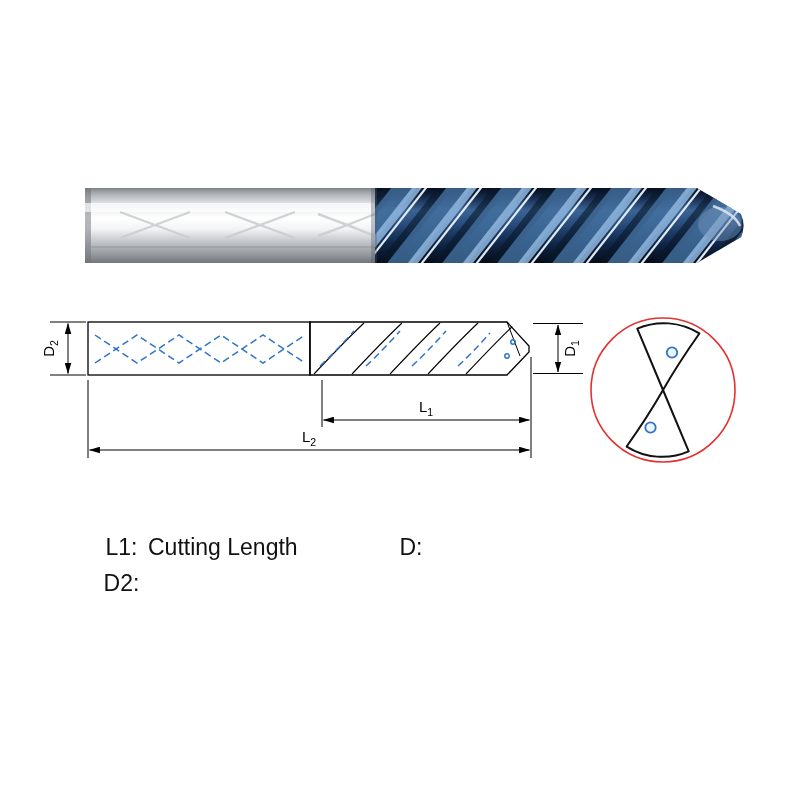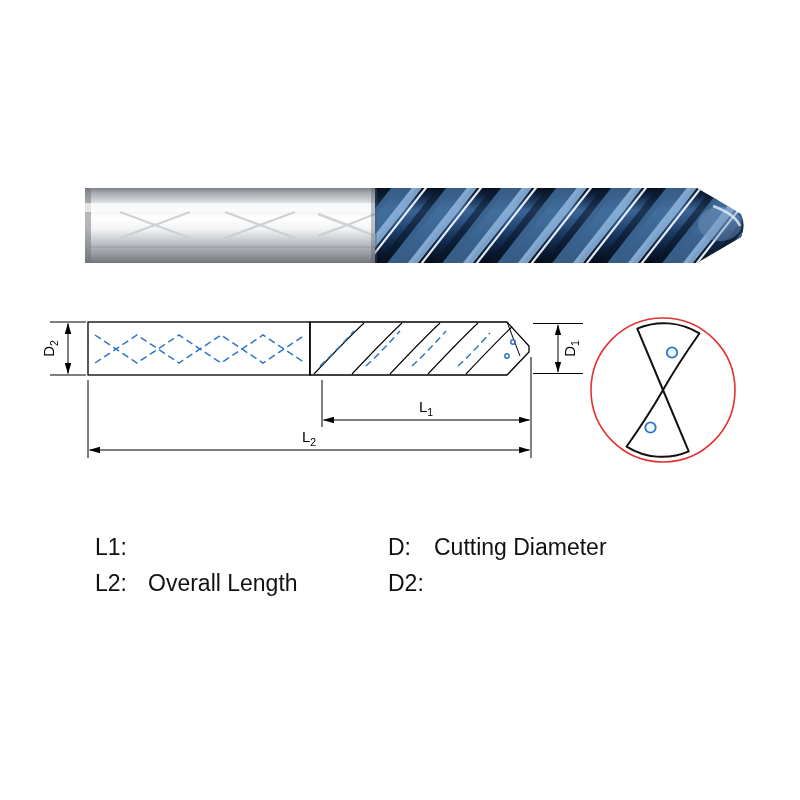--- a/index.html
+++ b/index.html
@@ -5,21 +5,21 @@
   html,body{margin:0;padding:0;background:#fff;}
   .canvas{position:relative;width:800px;height:800px;background:#fff;overflow:hidden;
           font-family:"Liberation Sans",sans-serif;}
   .scene{position:absolute;left:0;top:0;}
   .dimlabel{font-family:"Liberation Sans",sans-serif;font-size:15px;fill:#000;}
   .dimlabel .sub{font-size:10.5px;}
   .legend{position:absolute;left:95px;top:534px;display:grid;
           grid-template-columns:293px auto;row-gap:9px;
           font-size:23px;color:#111;}
   .legend-item{display:flex;white-space:nowrap;}
-  .legend-label{min-width:53px;}
+  .legend-label{min-width:53px;text-align:center;}
   .legend-item:nth-child(even) .legend-label{min-width:46px;}
 </style>
 </head>
 <body>
 
 <div class="canvas">
 
   <svg class="scene" width="800" height="800" viewBox="0 0 800 800">
     <defs>
       <linearGradient id="gShank" x1="0" y1="0" x2="0" y2="1">
@@ -151,27 +151,23 @@
       <g fill="#eef5fc" stroke-width="1.8" stroke="#2e75c8">
         <circle cx="672" cy="352.5" r="5.2"></circle>
         <circle cx="650.5" cy="427.5" r="5.2"></circle>
       </g>
     </g>
   </svg>
 
   <div class="legend">
     <div class="legend-item">
       <span class="legend-label">L1:</span>
+      <span class="legend-text">Cutting Length</span>
     </div>
     <div class="legend-item">
       <span class="legend-label">D:</span>
-      <span class="legend-text">Cutting Diameter</span>
-    </div>
-    <div class="legend-item">
-      <span class="legend-label">L2:</span>
-      <span class="legend-text">Overall Length</span>
     </div>
     <div class="legend-item">
       <span class="legend-label">D2:</span>
     </div>
   </div>
 
 </div>
 
 </body></html>

